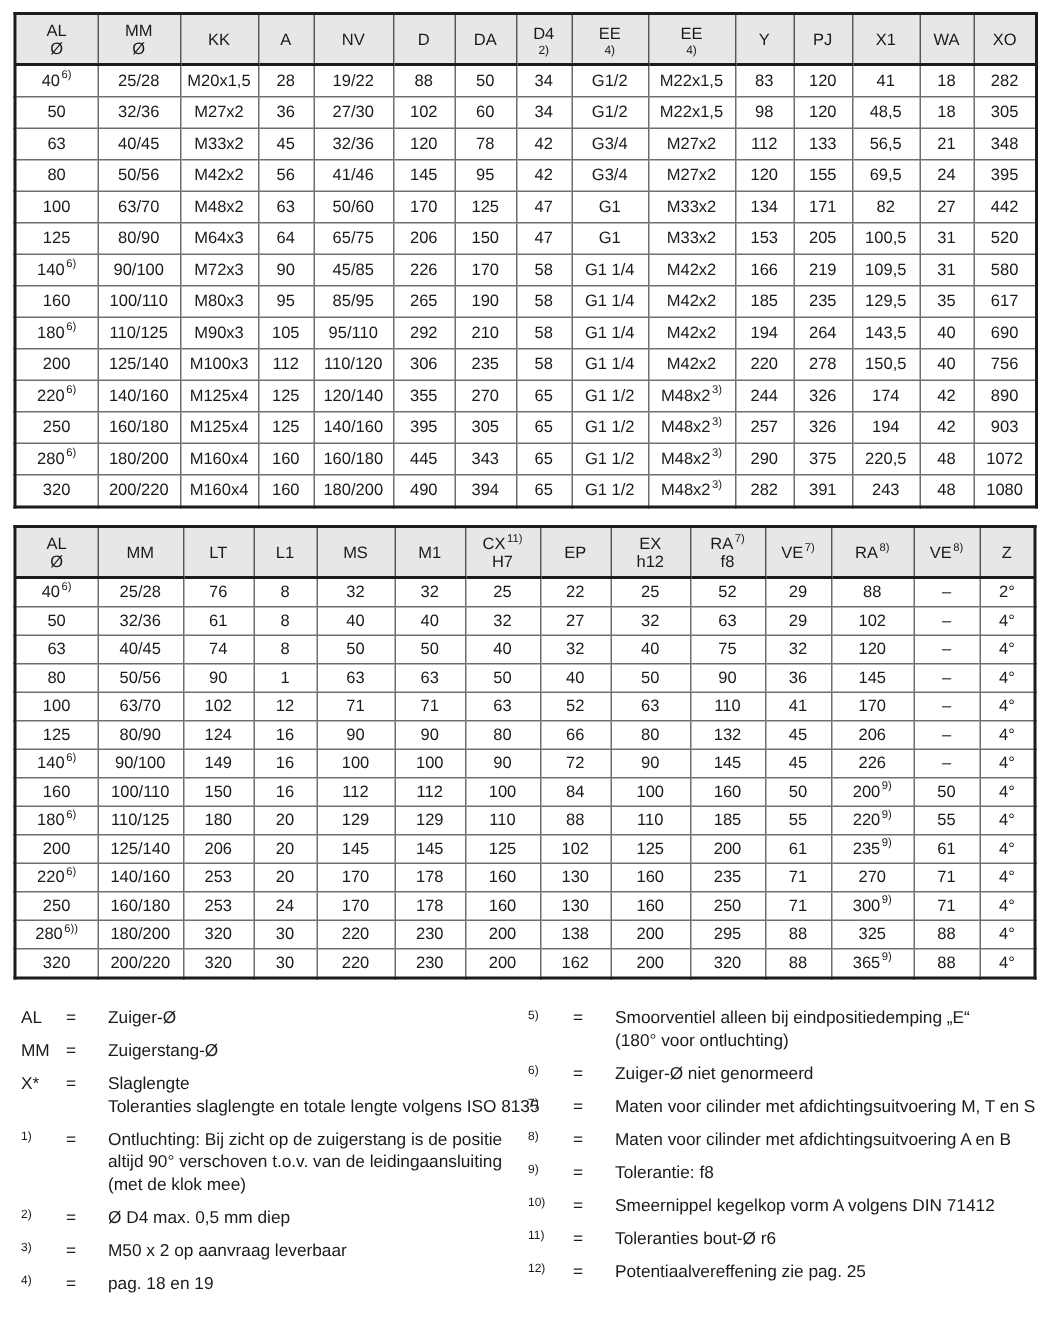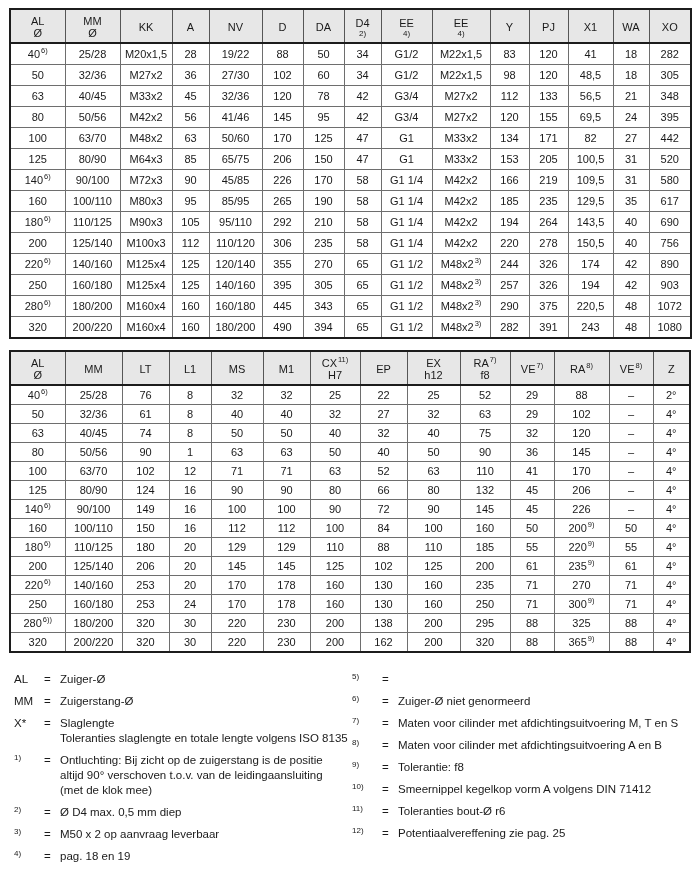--- a/index.html
+++ b/index.html
@@ -67,21 +67,21 @@
     margin-bottom: 7px;
   }
   .fn .mark { white-space: nowrap; }
   .fn .mark.supmark {
     font-size: 8px;
     line-height: 15px;
     position: relative;
     top: -3px;
   }
   .fn .eq { text-align: left; }
-  .fn .txt div { white-space: nowrap; }
+  .fn .txt div { white-space: nowrap; margin-left: 12px; }
 </style>
 </head>
 <body>
 
 <div class="page">
   <table id="table1">
       <colgroup>
         <col style="width: 55px;">
         <col style="width: 55px;">
         <col style="width: 52px;">
@@ -235,21 +235,21 @@
           <td>134</td>
           <td>171</td>
           <td>82</td>
           <td>27</td>
           <td>442</td>
         </tr>
         <tr>
           <td>125</td>
           <td>80/90</td>
           <td>M64x3</td>
-          <td>85</td>
+          <td>64</td>
           <td>65/75</td>
           <td>206</td>
           <td>150</td>
           <td>47</td>
           <td>G1</td>
           <td>M33x2</td>
           <td>153</td>
           <td>205</td>
           <td>100,5</td>
           <td>31</td>
@@ -740,20 +740,24 @@
         <div class="eq">=</div>
         <div class="txt">
           <div>pag. 18 en 19</div>
         </div>
       </div>
     </div>
   <div class="fnotes" id="fnR">
       <div class="fn">
         <div class="mark supmark">5)</div>
         <div class="eq">=</div>
+        <div class="txt">
+          <div>Smoorventiel alleen bij eindpositiedemping „E“</div>
+          <div>(180° voor ontluchting)</div>
+        </div>
       </div>
       <div class="fn">
         <div class="mark supmark">6)</div>
         <div class="eq">=</div>
         <div class="txt">
           <div>Zuiger-Ø niet genormeerd</div>
         </div>
       </div>
       <div class="fn">
         <div class="mark supmark">7)</div>

